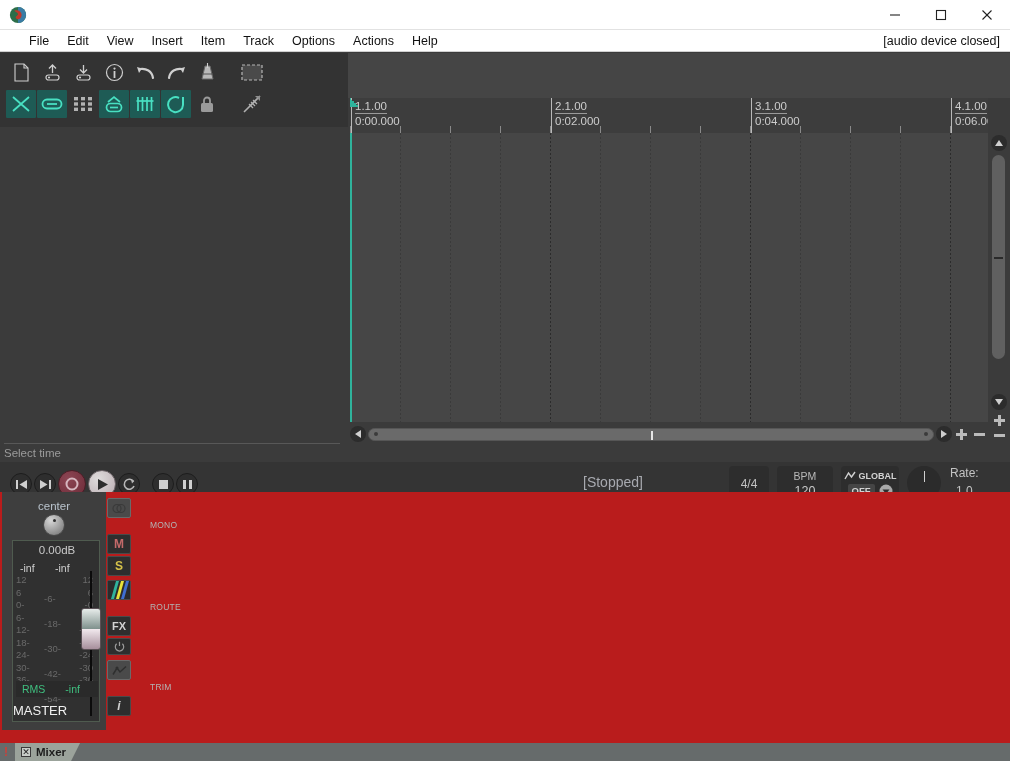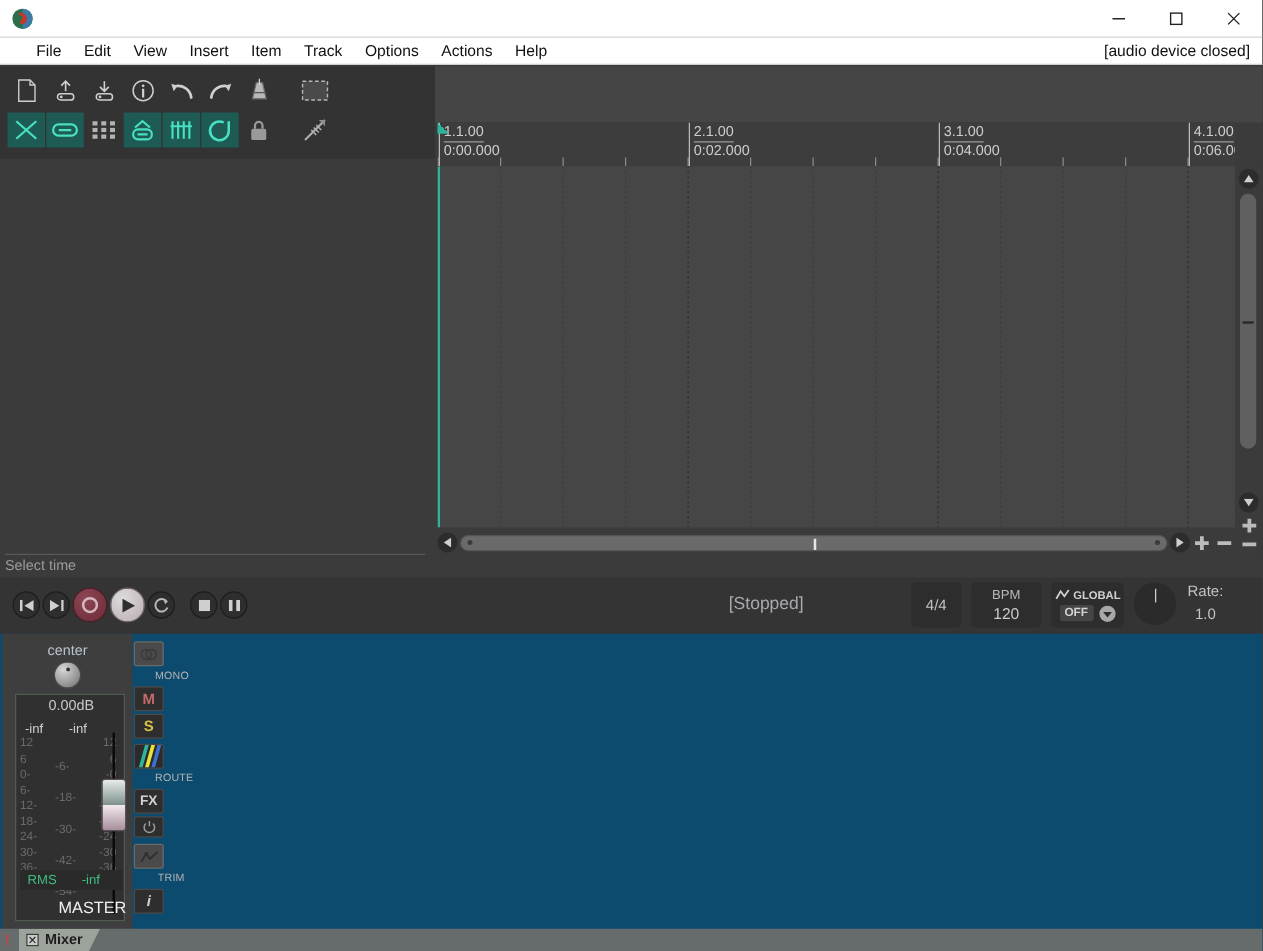--- a/index.html
+++ b/index.html
@@ -170,22 +170,22 @@
     position: absolute; left: 907px; top: 466px; width: 34px; height: 34px;
     border-radius: 50%; background: #2b2b2b;
   }
   #knob-tr .pin { position: absolute; left: 50%; top: 5px; width: 1px; height: 11px; background: #cfcfcf; }
   #rate-box { position: absolute; left: 950px; top: 466px; text-align: center; color: #c3c3c3; }
   #rate-box .lbl { font-size: 12px; }
   #rate-box .val { font-size: 12px; margin-top: 4px; }
 
   
   #mixer {
-    position: absolute; left: 0; top: 507px; width: 1010px; height: 254px;
-    background: #0c4a6e;
+    position: absolute; left: 0; top: 492px; width: 1010px; height: 254px;
+    background: #b91c1c;
   }
   #mcs { position: absolute; left: 2px; top: 0; width: 104px; height: 238px; background: #3e3e3e; }
   #pan-label { position: absolute; left: 0; top: 8px; width: 104px; text-align: center; font-size: 11.5px; color: #b9c3cc; }
   #pan-knob {
     position: absolute; left: 41px; top: 22px; width: 22px; height: 22px; border-radius: 50%;
     background: radial-gradient(circle at 34% 28%, #d6d6d6, #8d8d8d 70%, #6f6f6f);
     border: 1px solid #4a4a4a;
   }
   #pan-knob .dot { position: absolute; left: 9px; top: 4px; width: 3px; height: 3px; border-radius: 50%; background: #2e2e2e; }
 
@@ -207,32 +207,32 @@
   }
   #fader-handle .th { height: 50%; background: linear-gradient(to bottom, #e7ecea, #7e908c); }
   #fader-handle .bh { height: 50%; background: linear-gradient(to bottom, #f2e9ee, #a78f9c); }
   #rms-row {
     position: absolute; left: 3px; bottom: 24px; width: 82px; height: 16px;
     background: #2a2a2a; display: flex; align-items: center;
   }
   #rms-row .k { font-size: 10.5px; color: #3fbf7f; margin-left: 6px; }
   #rms-row .v { font-size: 10.5px; color: #3fbf7f; margin-left: 20px; }
   #master-name {
-    position: absolute; left: 0; bottom: 3px; width: 88px; text-align: right;
+    position: absolute; left: 0; bottom: 3px; width: 88px; text-align: left;
     font-size: 13px; color: #f0f0f0;
   }
 
   #mbtns { position: absolute; left: 106px; top: 6px; width: 26px; }
   .mb {
     width: 24px; height: 20px; background: #4a4a4a; border: 1px solid #6a6a6a;
     border-radius: 2px; display: flex; align-items: center; justify-content: center;
     margin: 0 0 2px 1px; font-size: 12px; font-weight: bold;
   }
   .mb.dark { background: #2e2e2e; border-color: #4a4a4a; }
-  .mcap { font-size: 8.5px; color: #b4b4b4; text-align: center; width: 26px; margin: 1px 18px 4px; letter-spacing: .2px; }
+  .mcap { font-size: 8.5px; color: #b4b4b4; text-align: center; width: 26px; margin: 1px 0 4px; letter-spacing: .2px; padding-left: 44px; }
 
   
   #tabbar {
     position: absolute; left: 0; bottom: 0; width: 1010px; height: 18px;
     background: #666b6b;
   }
   #bang { position: absolute; left: 4px; top: 2px; font-size: 12px; color: #c9423c; font-weight: bold; }
   #mixer-tab {
     position: absolute; left: 15px; top: 0; height: 18px; padding: 0 14px 0 6px;
     background: #9ba39b; display: flex; align-items: center;

